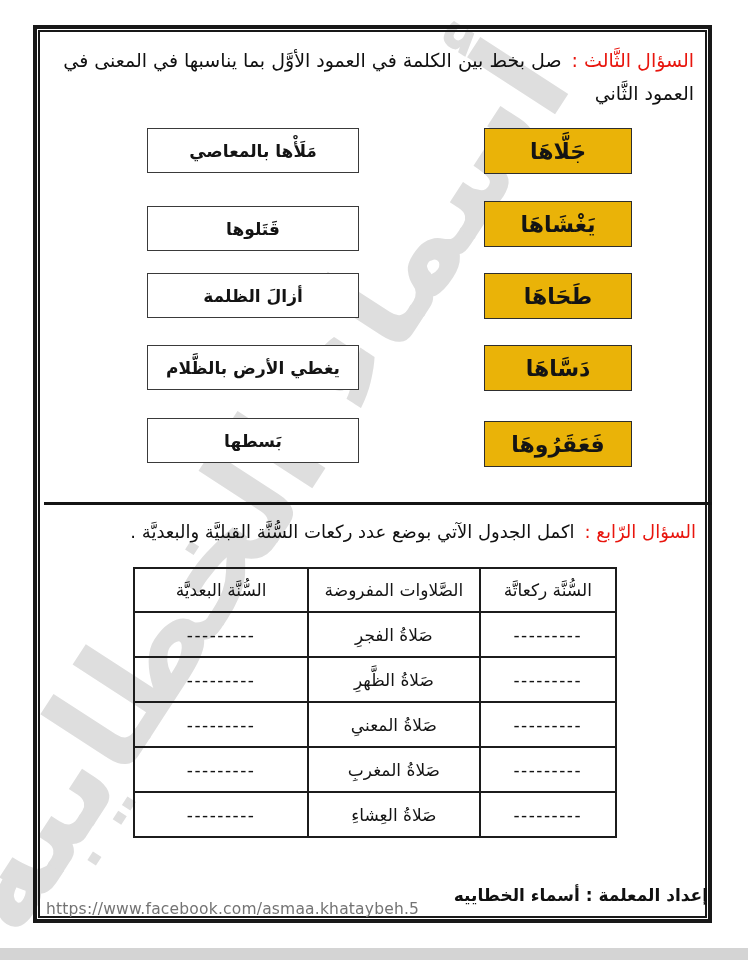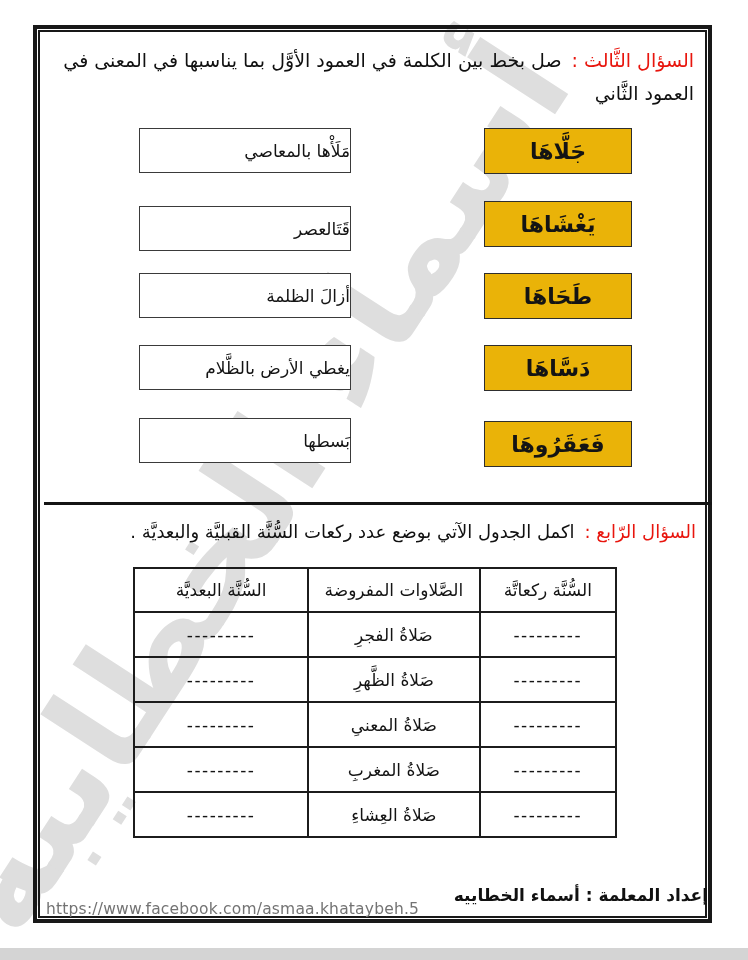--- a/index.html
+++ b/index.html
@@ -23,24 +23,24 @@
   .frame-inner{position:absolute;inset:1px;border:2px solid #181818;}
   .layer{position:absolute;inset:0;z-index:2;}
   .q-header{
     position:absolute;direction:rtl;text-align:right;
     font-weight:normal;color:#101010;
   }
   .q3-header{left:48px;top:44px;width:656px;font-size:19px;line-height:1.75;padding-right:10px;box-sizing:border-box;}
   .q4-header{left:48px;top:518px;width:656px;font-size:18px;line-height:1.5;padding-right:8px;box-sizing:border-box;}
   .q-label{color:#e8150d;margin-left:10px;}
   .mbox{
-    position:absolute;left:139px;width:212px;height:45px;
+    position:absolute;left:147px;width:212px;height:45px;
     border:1.5px solid #3a3a3a;background:#ffffff;box-sizing:border-box;
-    display:flex;align-items:center;justify-content:flex-start;
-    direction:rtl;font-weight:normal;font-size:17px;
+    display:flex;align-items:center;justify-content:center;
+    direction:rtl;font-weight:bold;font-size:17px;
   }
   .wbox{
     position:absolute;left:477px;width:148px;height:46px;
     border:1.5px solid #2e2e2e;background:#eab308;box-sizing:border-box;
     display:flex;align-items:center;justify-content:center;
     direction:rtl;font-weight:bold;font-size:22px;margin-left:7px;
   }
   .divider{position:absolute;left:44px;top:502px;width:668px;height:3px;background:#141414;}
   table.sunnah{
     position:absolute;left:133px;top:567px;width:484px;
@@ -75,21 +75,21 @@
   <div class="layer">
 
     <div class="q-header q3-header">
       <span class="q-label">السؤال الثَّالث :</span><span>صل بخط بين الكلمة في العمود الأوَّل بما يناسبها في المعنى في العمود الثَّاني</span>
     </div>
 
     <div class="mbox" style="top:128px">
       <span>مَلَأْها بالمعاصي</span>
     </div>
     <div class="mbox" style="top:206px">
-      <span>قَتَالعصر</span>
+      <span>قَتَلوها</span>
     </div>
     <div class="mbox" style="top:273px">
       <span>أزالَ الظلمة</span>
     </div>
     <div class="mbox" style="top:345px">
       <span>يغطي الأرض بالظَّلام</span>
     </div>
     <div class="mbox" style="top:418px">
       <span>بَسطها</span>
     </div>

